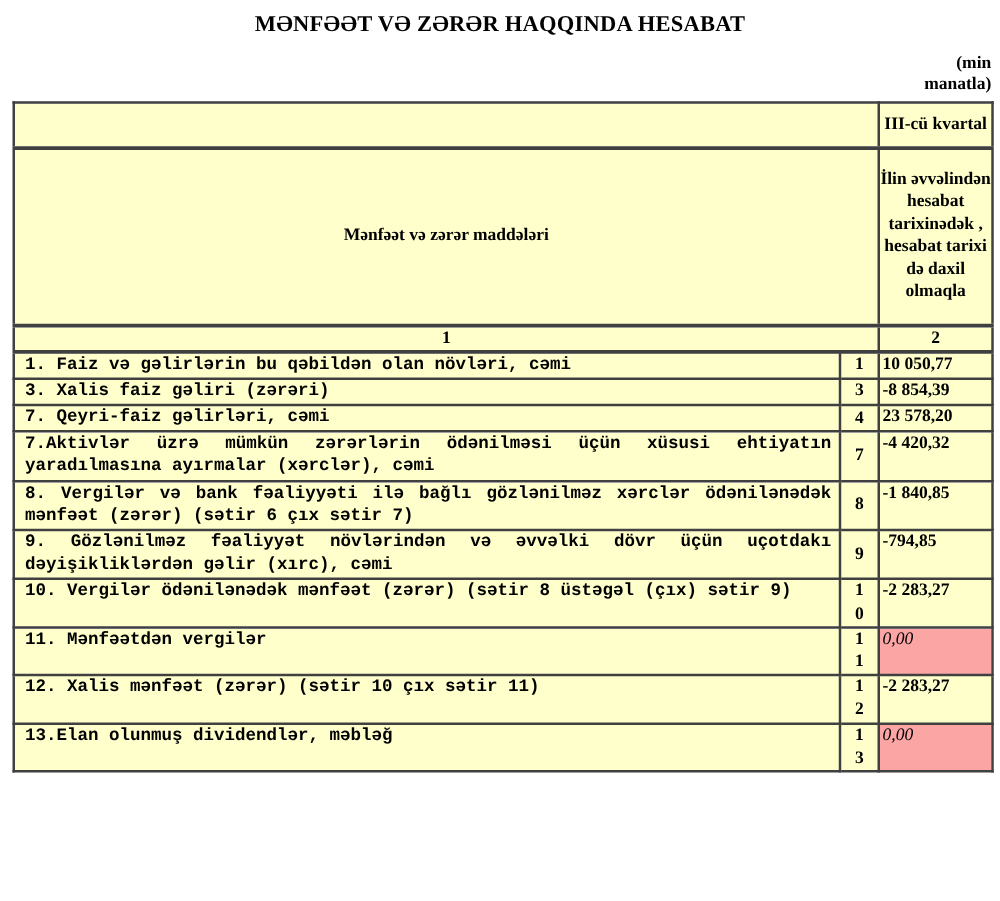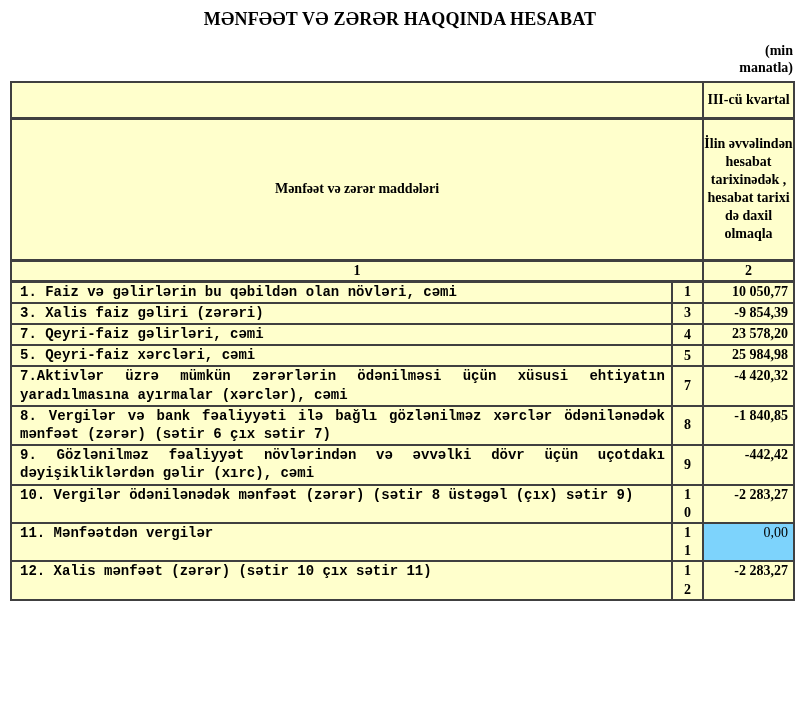--- a/index.html
+++ b/index.html
@@ -85,27 +85,28 @@
     text-align: center;
     vertical-align: middle;
     padding: 0;
   }
   td.num .num-inner {
     display: inline-block;
     max-width: 12px;
     word-break: break-all;
   }
   td.val {
-    text-align: right;
+    text-align: left;
     vertical-align: top;
     padding: 0 5px 1px 2px;
   }
   td.plain {
-    background: #7dd3fc;
+    background: #fca5a5;
     font-weight: normal;
+    font-style: italic;
   }
 </style>
 </head>
 <body>
 
 <div class="page">
 
   <h1 class="title">MƏNFƏƏT VƏ ZƏRƏR HAQQINDA HESABAT</h1>
 
   <div class="unit-note">(min manatla)</div>
@@ -136,68 +137,68 @@
     <tr class="r-single">
       <td class="name">1. Faiz və gəlirlərin bu qəbildən olan növləri, cəmi</td>
       <td class="num"><span class="num-inner">1</span></td>
       <td class="val">10 050,77</td>
     </tr>
 
 
     <tr class="r-single">
       <td class="name">3. Xalis faiz gəliri (zərəri)</td>
       <td class="num"><span class="num-inner">3</span></td>
-      <td class="val">-9 854,39</td>
+      <td class="val">-8 854,39</td>
     </tr>
 
     <tr class="r-single">
       <td class="name">7. Qeyri-faiz gəlirləri, cəmi</td>
       <td class="num"><span class="num-inner">4</span></td>
       <td class="val">23 578,20</td>
     </tr>
 
-    <tr class="r-single">
-      <td class="name">5. Qeyri-faiz xərcləri, cəmi</td>
-      <td class="num"><span class="num-inner">5</span></td>
-      <td class="val">25 984,98</td>
-    </tr>
 
 
     <tr class="r-double">
       <td class="name">7.Aktivlər üzrə mümkün zərərlərin ödənilməsi üçün xüsusi ehtiyatın yaradılmasına ayırmalar (xərclər), cəmi</td>
       <td class="num"><span class="num-inner">7</span></td>
       <td class="val">-4 420,32</td>
     </tr>
 
     <tr class="r-double">
       <td class="name">8. Vergilər və bank fəaliyyəti ilə bağlı gözlənilməz xərclər ödənilənədək mənfəət (zərər) (sətir 6 çıx sətir 7)</td>
       <td class="num"><span class="num-inner">8</span></td>
       <td class="val">-1 840,85</td>
     </tr>
 
     <tr class="r-double">
       <td class="name">9. Gözlənilməz fəaliyyət növlərindən və əvvəlki dövr üçün uçotdakı dəyişikliklərdən gəlir (xırc), cəmi</td>
       <td class="num"><span class="num-inner">9</span></td>
-      <td class="val">-442,42</td>
+      <td class="val">-794,85</td>
     </tr>
 
     <tr class="r-double">
       <td class="name">10. Vergilər ödənilənədək mənfəət (zərər) (sətir 8 üstəgəl (çıx) sətir 9)</td>
       <td class="num"><span class="num-inner">10</span></td>
       <td class="val">-2 283,27</td>
     </tr>
 
     <tr class="r-double">
       <td class="name">11. Mənfəətdən vergilər</td>
       <td class="num"><span class="num-inner">11</span></td>
       <td class="val plain">0,00</td>
     </tr>
 
     <tr class="r-double">
       <td class="name">12. Xalis mənfəət (zərər) (sətir 10 çıx sətir 11)</td>
       <td class="num"><span class="num-inner">12</span></td>
       <td class="val">-2 283,27</td>
     </tr>
 
+    <tr class="r-double">
+      <td class="name">13.Elan olunmuş dividendlər, məbləğ</td>
+      <td class="num"><span class="num-inner">13</span></td>
+      <td class="val plain">0,00</td>
+    </tr>
 
   </tbody>
     </table>
 </div>
 
 </body></html>

